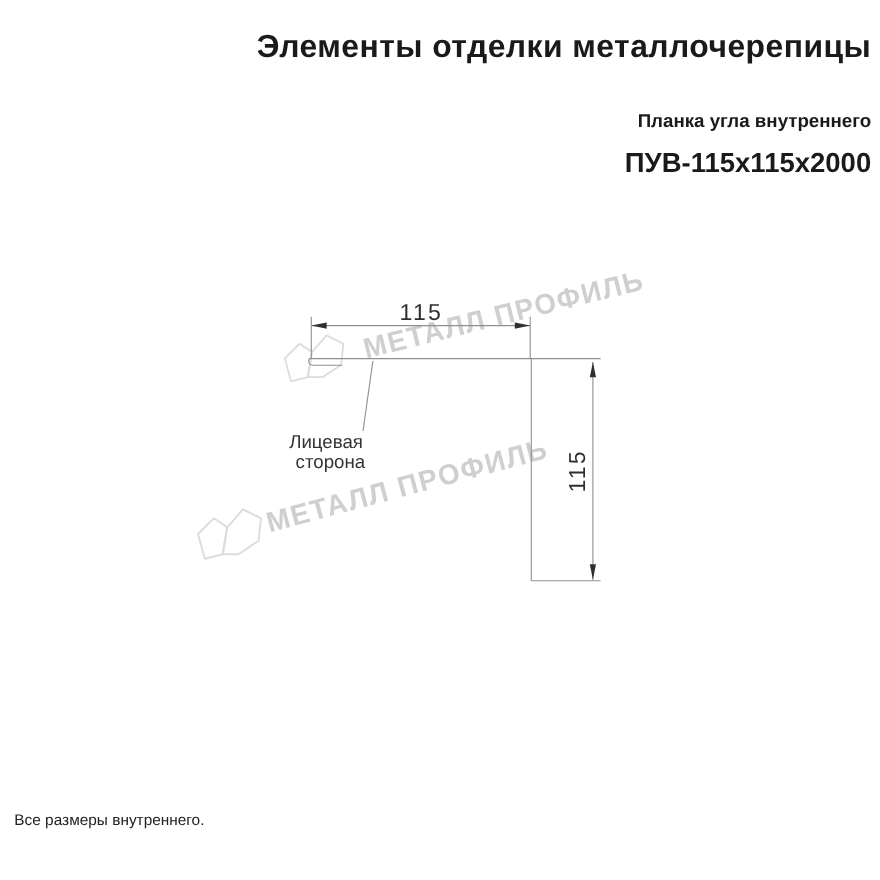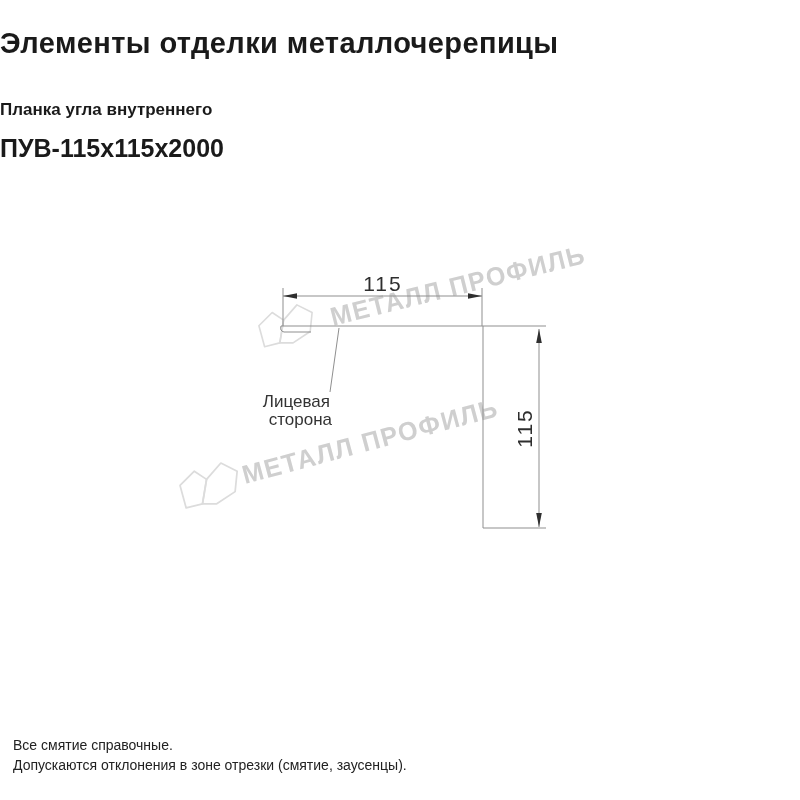--- a/index.html
+++ b/index.html
@@ -2,21 +2,21 @@
 <html><head>
 <meta charset="utf-8">
 <style>
   html,body{margin:0;padding:0;}
   body{
     width:800px;height:800px;position:relative;overflow:hidden;
     background:#ffffff;
     font-family:"Liberation Sans","DejaVu Sans",sans-serif;
   }
   .abs{position:absolute;}
-  .center-text{left:0;width:792px;text-align:left;}
+  .center-text{left:0;width:792px;text-align:right;}
   #title{top:27px;font-size:29px;font-weight:bold;color:#1a1a1a;letter-spacing:0.4px;}
   #product-name{top:100px;font-size:17px;font-weight:bold;color:#1a1a1a;}
   #product-code{top:134px;font-size:25px;font-weight:bold;color:#1a1a1a;}
   #diagram-svg{left:0;top:0;}
   .wm-text{
     font-size:26px;font-weight:bold;letter-spacing:1.5px;
     font-family:"Liberation Sans","DejaVu Sans",sans-serif;
   }
   .logo-path{fill:none;stroke:#dcdcdc;stroke-width:1.7;stroke-linejoin:round;}
   .draw-line{stroke:#8f8f8f;stroke-width:1;fill:none;}
@@ -83,15 +83,14 @@
   </g>
 
   <g>
     <line class="draw-line" x1="339" y1="328" x2="330" y2="392"></line>
     <text class="callout-text" x="330" y="407" text-anchor="end">Лицевая</text>
     <text class="callout-text" x="332" y="425" text-anchor="end">сторона</text>
   </g>
 </svg>
 
 <div class="abs" id="footer">
-  <div>Все смятие справочные.</div>
-  <div>Допускаются отклонения в зоне отрезки (смятие, заусенцы).</div>
+  <div>Все размеры внутреннего.</div>
 </div>
 
 </body></html>

